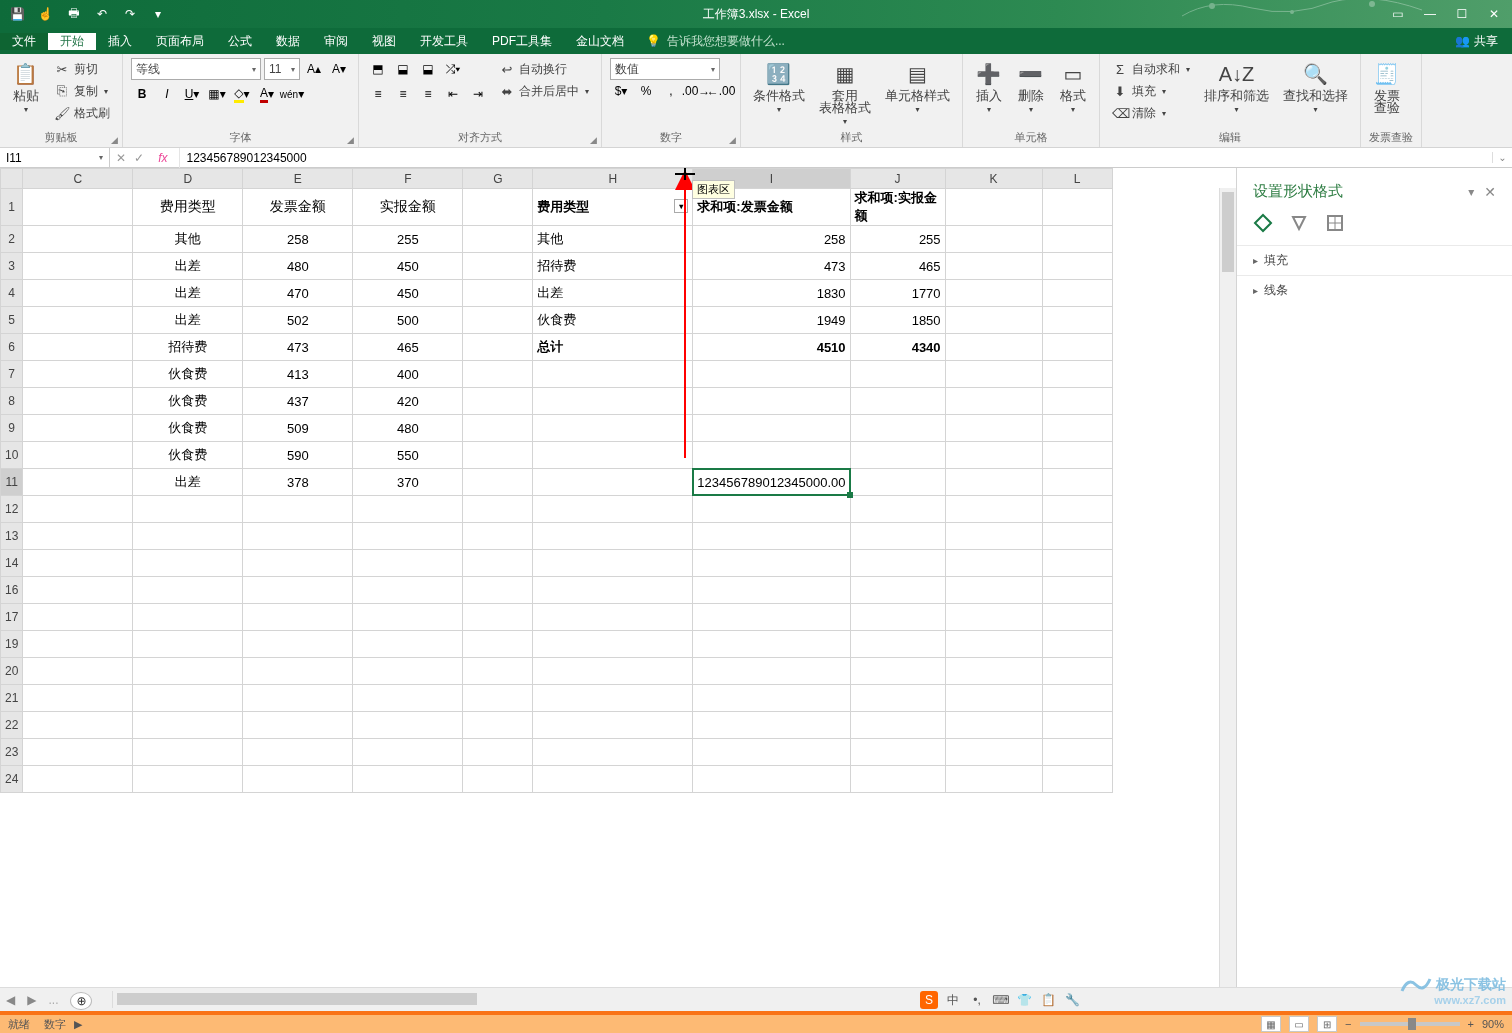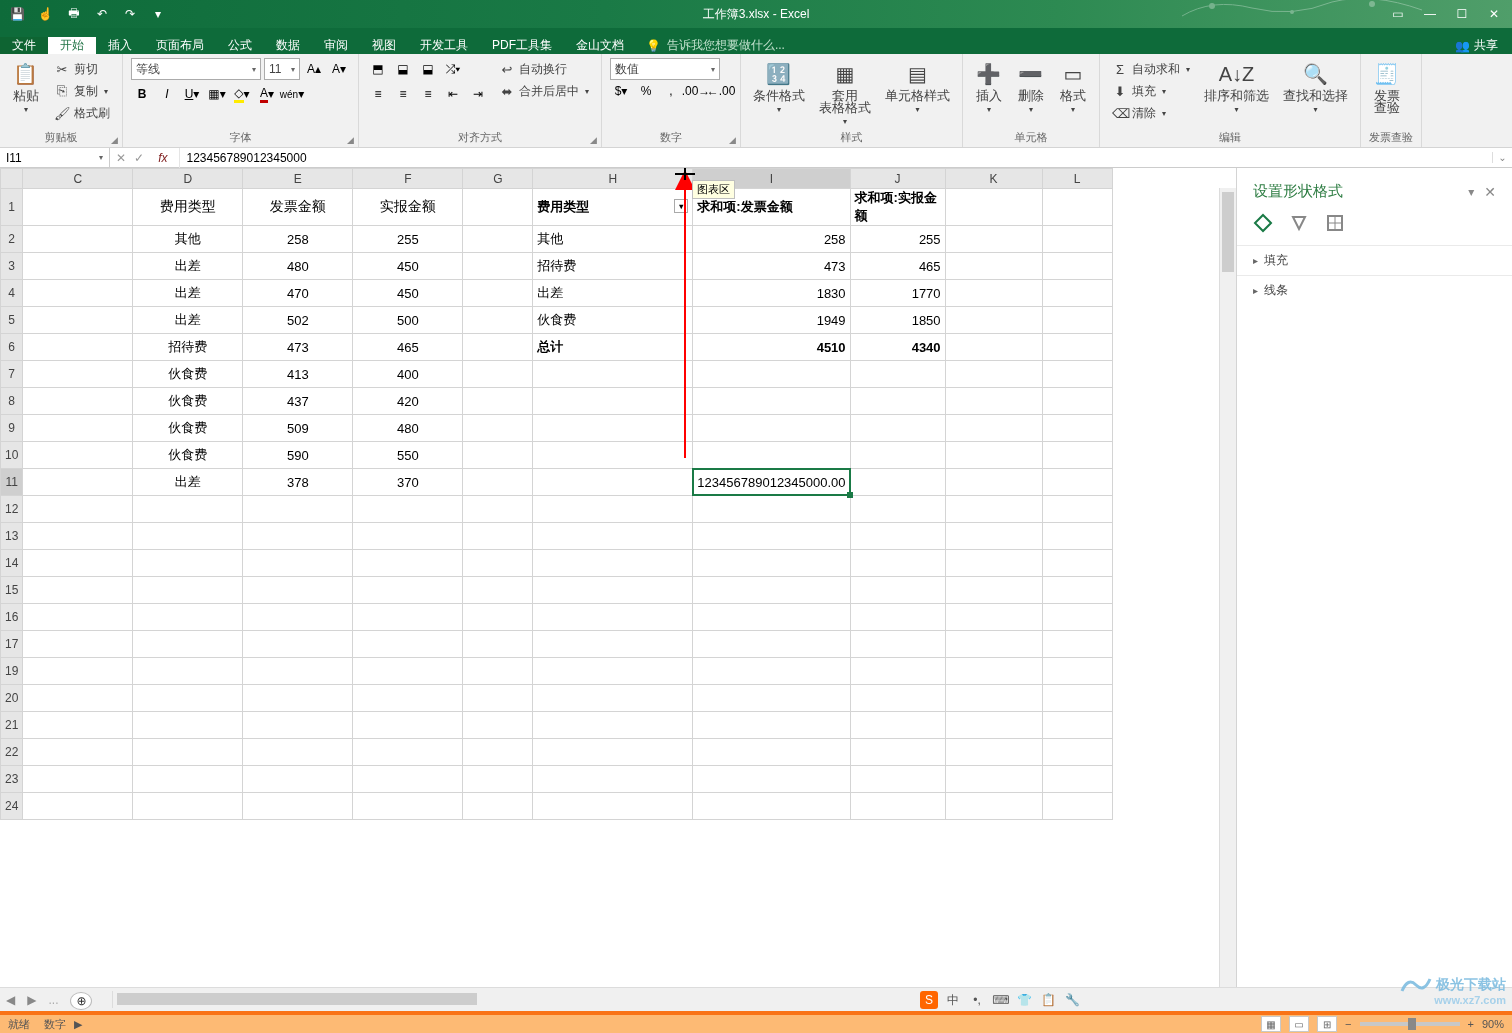--- a/index.html
+++ b/index.html
@@ -8,21 +8,21 @@
 
 .titlebar { height:28px; background:linear-gradient(90deg,#0e6b3a 0%,#1a7a46 40%,#2d8a52 70%,#509e6a 100%); display:flex; align-items:center; color:#fff; font-size:12px; position:relative; }
 .titlebar .qat { display:flex; gap:8px; padding:0 8px; }
 .titlebar .qat-btn { width:20px; height:20px; display:flex; align-items:center; justify-content:center; color:#fff; cursor:pointer; }
 .titlebar .title { position:absolute; left:50%; transform:translateX(-50%); font-size:12px; }
 .titlebar .wincontrols { margin-left:auto; display:flex; gap:4px; padding-right:4px; }
 .titlebar .wincontrols .wbtn { width:28px; height:20px; display:flex; align-items:center; justify-content:center; color:#fff; cursor:pointer; }
 .leaves { position:absolute; right:80px; top:-4px; width:260px; height:28px; opacity:.3; }
 
 
-.ribtabs { height:26px; background:#0e6b3a; display:flex; align-items:flex-end; font-size:12px; color:#fff; }
+.ribtabs { height:26px; background:#0e6b3a; display:flex; align-items:center; font-size:12px; color:#fff; }
 .ribtabs .tab { padding:0 12px; display:flex; align-items:center; cursor:pointer; }
 .ribtabs .tab.file { background:#0e6432; }
 .ribtabs .tab.active { background:#fff; color:#217346; }
 .ribtabs .tellme { display:flex; align-items:center; gap:6px; padding:0 10px; color:#c0e0cc; font-size:12px; }
 .ribtabs .share { margin-left:auto; padding:0 14px; display:flex; align-items:center; gap:4px; cursor:pointer; }
 
 
 .ribbon { height:94px; background:#f1f1f1; border-bottom:1px solid #d4d4d4; display:flex; font-size:12px; color:#444; }
 .group { border-right:1px solid #d9d9d9; padding:4px 8px 2px; display:flex; flex-direction:column; justify-content:space-between; }
 .group .controls { display:flex; align-items:flex-start; gap:6px; }
@@ -38,21 +38,21 @@
 .stack { display:flex; flex-direction:column; }
 .small-row { display:flex; align-items:center; gap:4px; font-size:12px; height:22px; padding:0 4px; cursor:pointer; }
 .small-row .ico { width:16px; text-align:center; font-size:13px; }
 
 
 .namebox-row { height:20px; border-bottom:1px solid #ccc; display:flex; align-items:center; }
 .namebox { width:110px; height:20px; border-right:1px solid #ccc; padding:0 6px; font-size:12px; display:flex; align-items:center; }
 .namebox .dd { margin-left:auto; font-size:8px; color:#666; }
 .fx-btns { display:flex; align-items:center; height:20px; padding:0 6px; gap:8px; color:#999; border-right:1px solid #e5e5e5; }
 .fx-btns .fxok { color:#999; font-size:12px; cursor:pointer; }
-.fx-label { font-style:italic; font-size:12px; color:#7f1d1d; padding:0 6px; }
+.fx-label { font-style:italic; font-size:12px; color:#ec4899; padding:0 6px; }
 .fbar { flex:1; height:20px; padding:0 6px; font-size:12px; display:flex; align-items:center; }
 .fbar-expand { width:20px; text-align:center; color:#888; font-size:10px; border-left:1px solid #ddd; }
 
 
 .workarea { display:flex; height:calc(1033px - 28px - 26px - 94px - 20px - 24px - 22px); }
 .gridwrap { flex:1; position:relative; overflow:hidden; }
 .taskpane { width:276px; border-left:1px solid #d4d4d4; background:#fff; display:flex; flex-direction:column;text-align:center; }
 
 
 table.sheet { border-collapse:collapse; table-layout:fixed; }
@@ -572,33 +572,20 @@
             <td class=""></td>
             <td class=""></td>
             <td class=""></td>
             <td class=""></td>
             <td class=""></td>
             <td class=""></td>
             <td class=""></td>
           </tr>
           <tr>
             <th class="">14</th>
-            <td class=""></td>
-            <td class=""></td>
-            <td class=""></td>
-            <td class=""></td>
-            <td class=""></td>
-            <td class=""></td>
-            <td class=""></td>
-            <td class=""></td>
-            <td class=""></td>
-            <td class=""></td>
-          </tr>
-          <tr>
-            <th class="">15</th>
             <td class=""></td>
             <td class=""></td>
             <td class=""></td>
             <td class=""></td>
             <td class=""></td>
             <td class=""></td>
             <td class=""></td>
             <td class=""></td>
             <td class=""></td>
             <td class=""></td>

